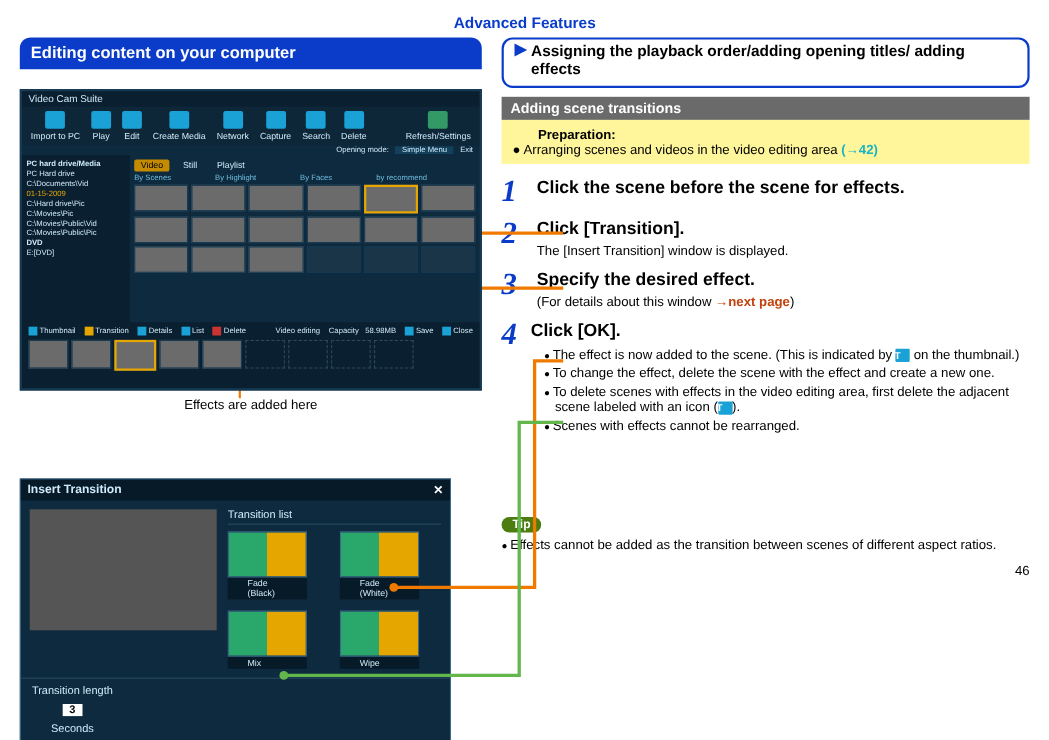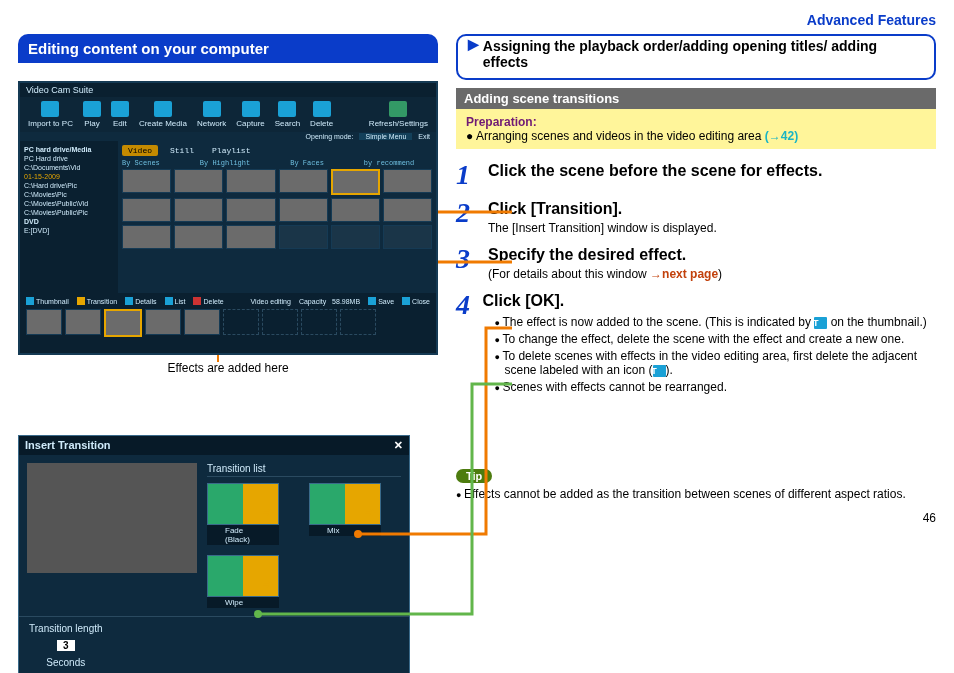--- a/index.html
+++ b/index.html
@@ -5,21 +5,21 @@
 body {
   font-family: Arial, Helvetica, sans-serif;
   font-size: 13px;
   color: #000;
   margin: 0;
   padding: 12px 18px;
   width: 954px;
   box-sizing: border-box;
 }
 .header-right {
-  text-align: right;
+  text-align: center;
   color: #0a3cc9;
   font-weight: bold;
   font-size: 14px;
   margin-bottom: 6px;
 }
 .columns { display: flex; gap: 18px; }
 .left-col { width: 420px; flex-shrink: 0; }
 .right-col { flex: 1; }
 
 .blue-bar {
@@ -56,21 +56,21 @@
   font-weight: bold;
   padding: 3px 8px;
   font-size: 13px;
 }
 .prep-box {
   background: #fff59a;
   padding: 6px 10px;
   font-size: 12px;
   margin-bottom: 12px;
 }
-.prep-title { color: #701a75; font-weight: bold; }
+.prep-title { color: #000000; font-weight: bold; margin-left: 23px; }
 .link-cyan { color: #19b4c4; font-weight: bold; }
 .link-orange { color: #c2410c; font-weight: bold; }
 
 .step { display: flex; gap: 10px; margin-bottom: 10px; }
 .step-num {
   color: #0a3cc9;
   font-size: 28px;
   font-weight: bold;
   font-style: italic;
   font-family: "Times New Roman", serif;
@@ -122,21 +122,21 @@
   font-size: 8px;
   overflow: hidden;
 }
 .app-title { background: #0a2030; padding: 2px 6px; font-size: 9px; }
 .toolbar { display: flex; gap: 10px; padding: 4px 8px; background: #0d2638; }
 .toolbar .tb { display: flex; flex-direction: column; align-items: center; gap: 2px; }
 .tb-icon { width: 18px; height: 16px; background: #1aa1d6; border-radius: 2px; }
 .app-main { display: flex; height: 180px; }
 .sidebar { width: 90px; background: #0a2030; padding: 4px; font-size: 7px; }
 .sidebar .sb { padding: 1px 0; }
-.browser { flex: 1; padding: 4px; position: relative; font-family: Liberation Mono, monospace;}
+.browser { flex: 1; padding: 4px; position: relative;}
 .tabs { display: flex; gap: 6px; font-size: 8px; margin-bottom: 3px;}
 .tab { padding: 1px 6px; }
 .tab.active { background: #c48a00; color: #000; border-radius: 2px; }
 .grid { display: grid; grid-template-columns: repeat(6, 1fr); gap: 3px; }
 .thumb { height: 22px; background: #6b6b6b; border: 1px solid #153a54; position:relative;}
 .thumb.sel { border: 2px solid #e6a600; }
 .timeline { position: absolute; bottom: 0; left: 0; right: 0; height: 52px; background: #0a2030; padding: 4px 6px; }
 .tl-btns { display: flex; gap: 8px; font-size: 7px; margin-bottom: 4px;}
 .tl-btns .tlb { display: flex; align-items: center; gap: 2px;}
 .tl-btns .ico { width: 8px; height: 8px; background: #1aa1d6;}
@@ -362,20 +362,26 @@
             <div class="fx">
                 <div class="fx-img">
                   <span class="fx-arrow">➔</span>
                 </div>
                 <label>Fade (Black)</label>
               </div>
             <div class="fx">
                 <div class="fx-img">
                   <span class="fx-arrow">➔</span>
                 </div>
+                <label>Fade (White)</label>
+              </div>
+            <div class="fx">
+                <div class="fx-img">
+                  <span class="fx-arrow">➔</span>
+                </div>
                 <label>Mix</label>
               </div>
             <div class="fx">
                 <div class="fx-img">
                   <span class="fx-arrow">➔</span>
                 </div>
                 <label>Wipe</label>
               </div>
           </div>
         </div>

